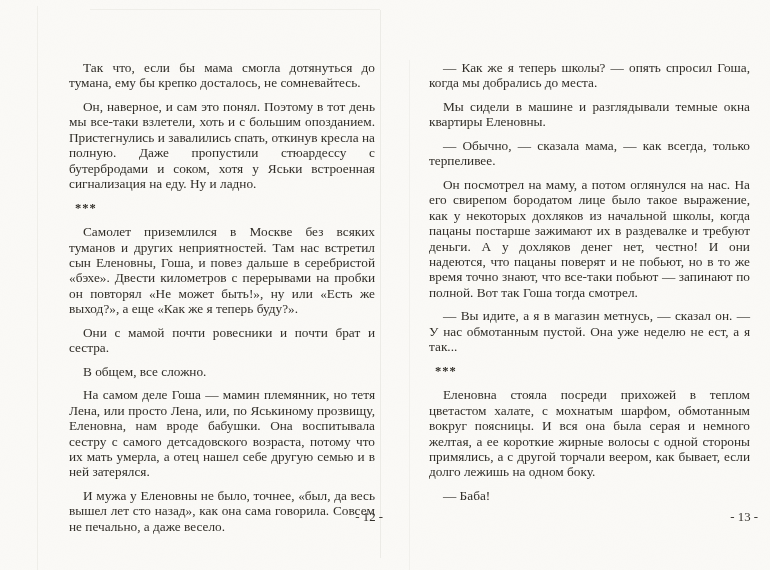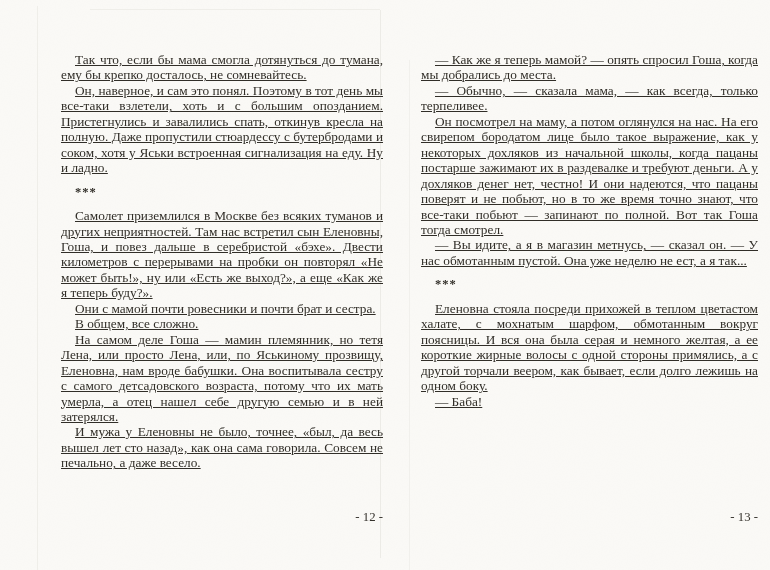--- a/index.html
+++ b/index.html
@@ -28,21 +28,21 @@
   .page {
     position: absolute;
     top: 52px;
     color: #312e28;
     font-size: 13.3px;
     line-height: 15.45px;
     text-align: justify;
     hyphens: auto;
     -webkit-hyphens: auto;
   }
-  .page p { margin: 0; text-indent: 14px; text-decoration: underline; }
+  .page p { margin: 8px; text-indent: 14px; }
   .page .sep {
     margin: 9px 0 8px;
     text-indent: 14px;
     text-align: left;
     font-weight: bold;
     font-size: 12.5px;
     letter-spacing: 1px;
   }
 
   .page-left  { left: 61px;  width: 322px; }
@@ -82,21 +82,22 @@
     <p>Он, наверное, и сам это понял. Поэтому в тот день мы все-таки взлетели, хоть и с большим опозданием. Пристегнулись и завалились спать, откинув кресла на полную. Даже пропустили стюардессу с бутербродами и соком, хотя у Яськи встроенная сигнализация на еду. Ну и ладно.</p>
     <div class="sep">***</div>
     <p>Самолет приземлился в Москве без всяких туманов и других неприятностей. Там нас встретил сын Еленовны, Гоша, и повез дальше в серебристой «бэхе». Двести километров с перерывами на пробки он повторял «Не может быть!», ну или «Есть же выход?», а еще «Как же я теперь буду?».</p>
     <p>Они с мамой почти ровесники и почти брат и сестра.</p>
     <p>В общем, все сложно.</p>
     <p>На самом деле Гоша — мамин племянник, но тетя Лена, или просто Лена, или, по Яськиному прозвищу, Еленовна, нам вроде бабушки. Она воспитывала сестру с самого детсадовского возраста, потому что их мать умерла, а отец нашел себе другую семью и в ней затерялся.</p>
     <p>И мужа у Еленовны не было, точнее, «был, да весь вышел лет сто назад», как она сама говорила. Совсем не печально, а даже весело.</p>
   </section>
 
   <section class="page page-right">
-    <p>— Как же я теперь мамой? — опять спросил Гоша, когда мы добрались до места.</p>
+    <p>— Как же я теперь школы? — опять спросил Гоша, когда мы добрались до места.</p>
+    <p>Мы сидели в машине и разглядывали темные окна квартиры Еленовны.</p>
     <p>— Обычно, — сказала мама, — как всегда, только терпеливее.</p>
     <p>Он посмотрел на маму, а потом оглянулся на нас. На его свирепом бородатом лице было такое выражение, как у некоторых дохляков из начальной школы, когда пацаны постарше зажимают их в раздевалке и требуют деньги. А у дохляков денег нет, честно! И они надеются, что пацаны поверят и не побьют, но в то же время точно знают, что все-таки побьют — запинают по полной. Вот так Гоша тогда смотрел.</p>
     <p>— Вы идите, а я в магазин метнусь, — сказал он. — У нас обмотанным пустой. Она уже неделю не ест, а я так...</p>
     <div class="sep">***</div>
     <p>Еленовна стояла посреди прихожей в теплом цветастом халате, с мохнатым шарфом, обмотанным вокруг поясницы. И вся она была серая и немного желтая, а ее короткие жирные волосы с одной стороны примялись, а с другой торчали веером, как бывает, если долго лежишь на одном боку.</p>
     <p>— Баба!</p>
   </section>
 
   <div class="pagenum pagenum-left">- 12 -</div>
   <div class="pagenum pagenum-right">- 13 -</div>

